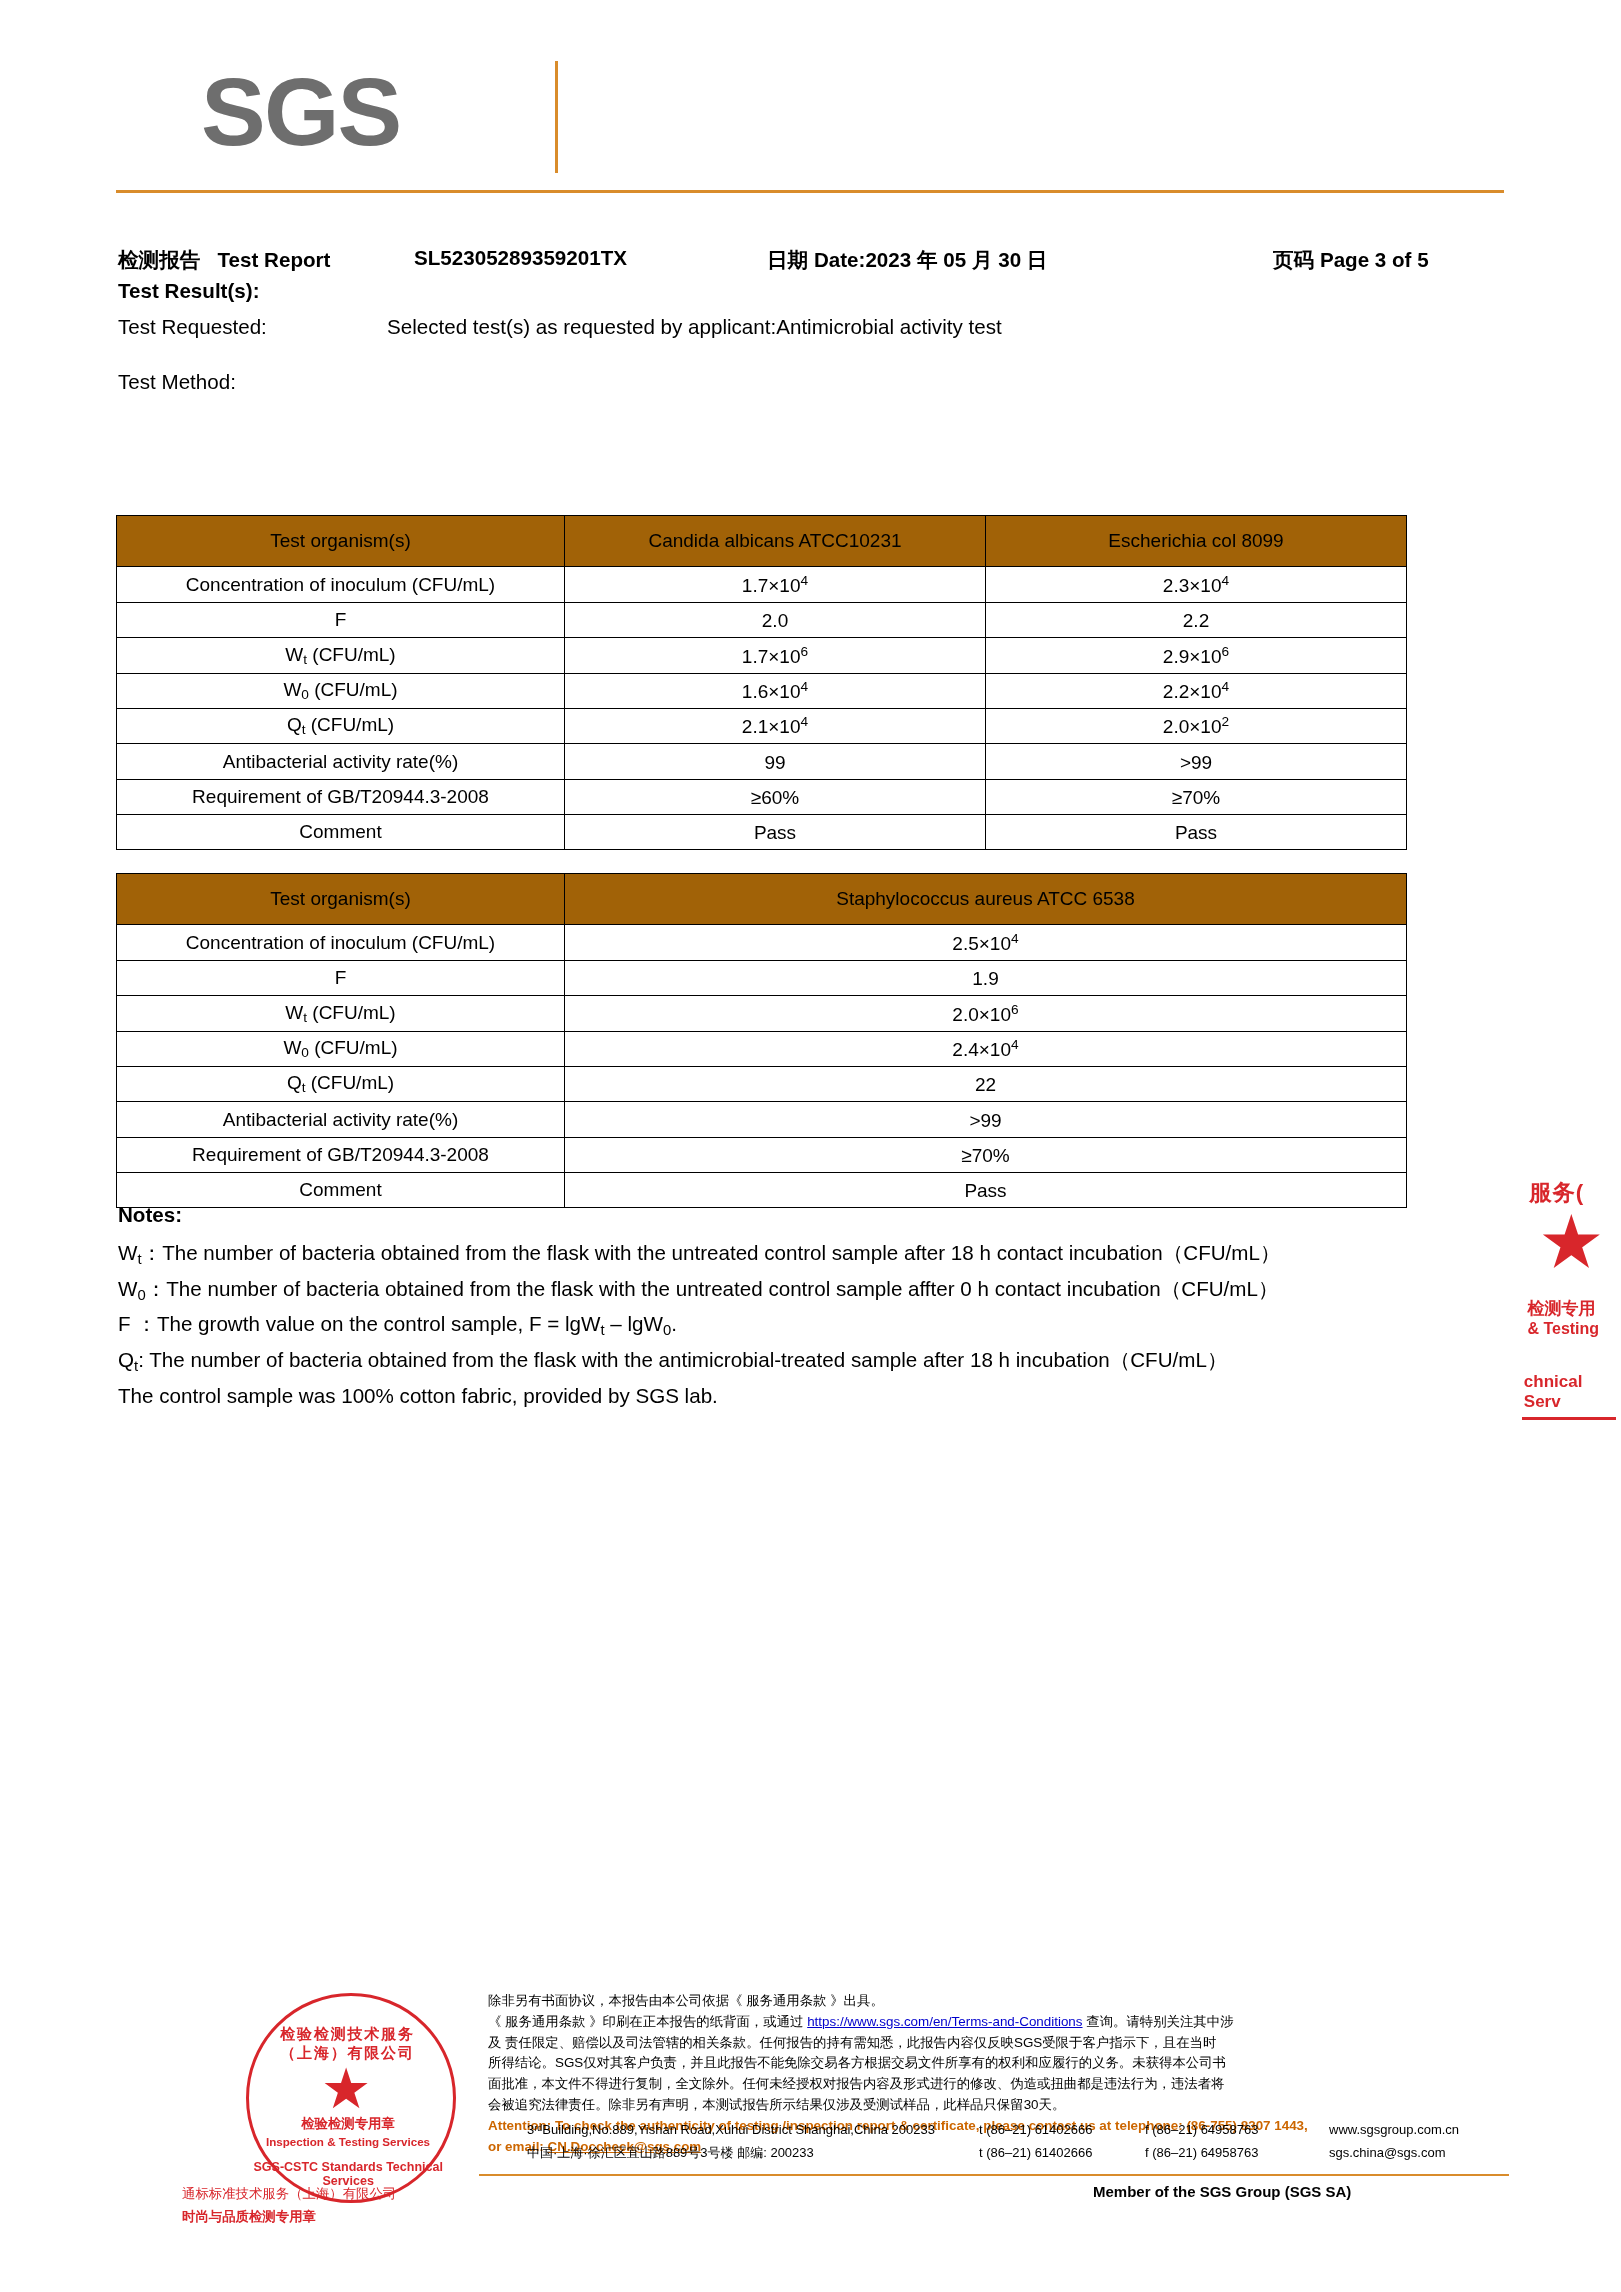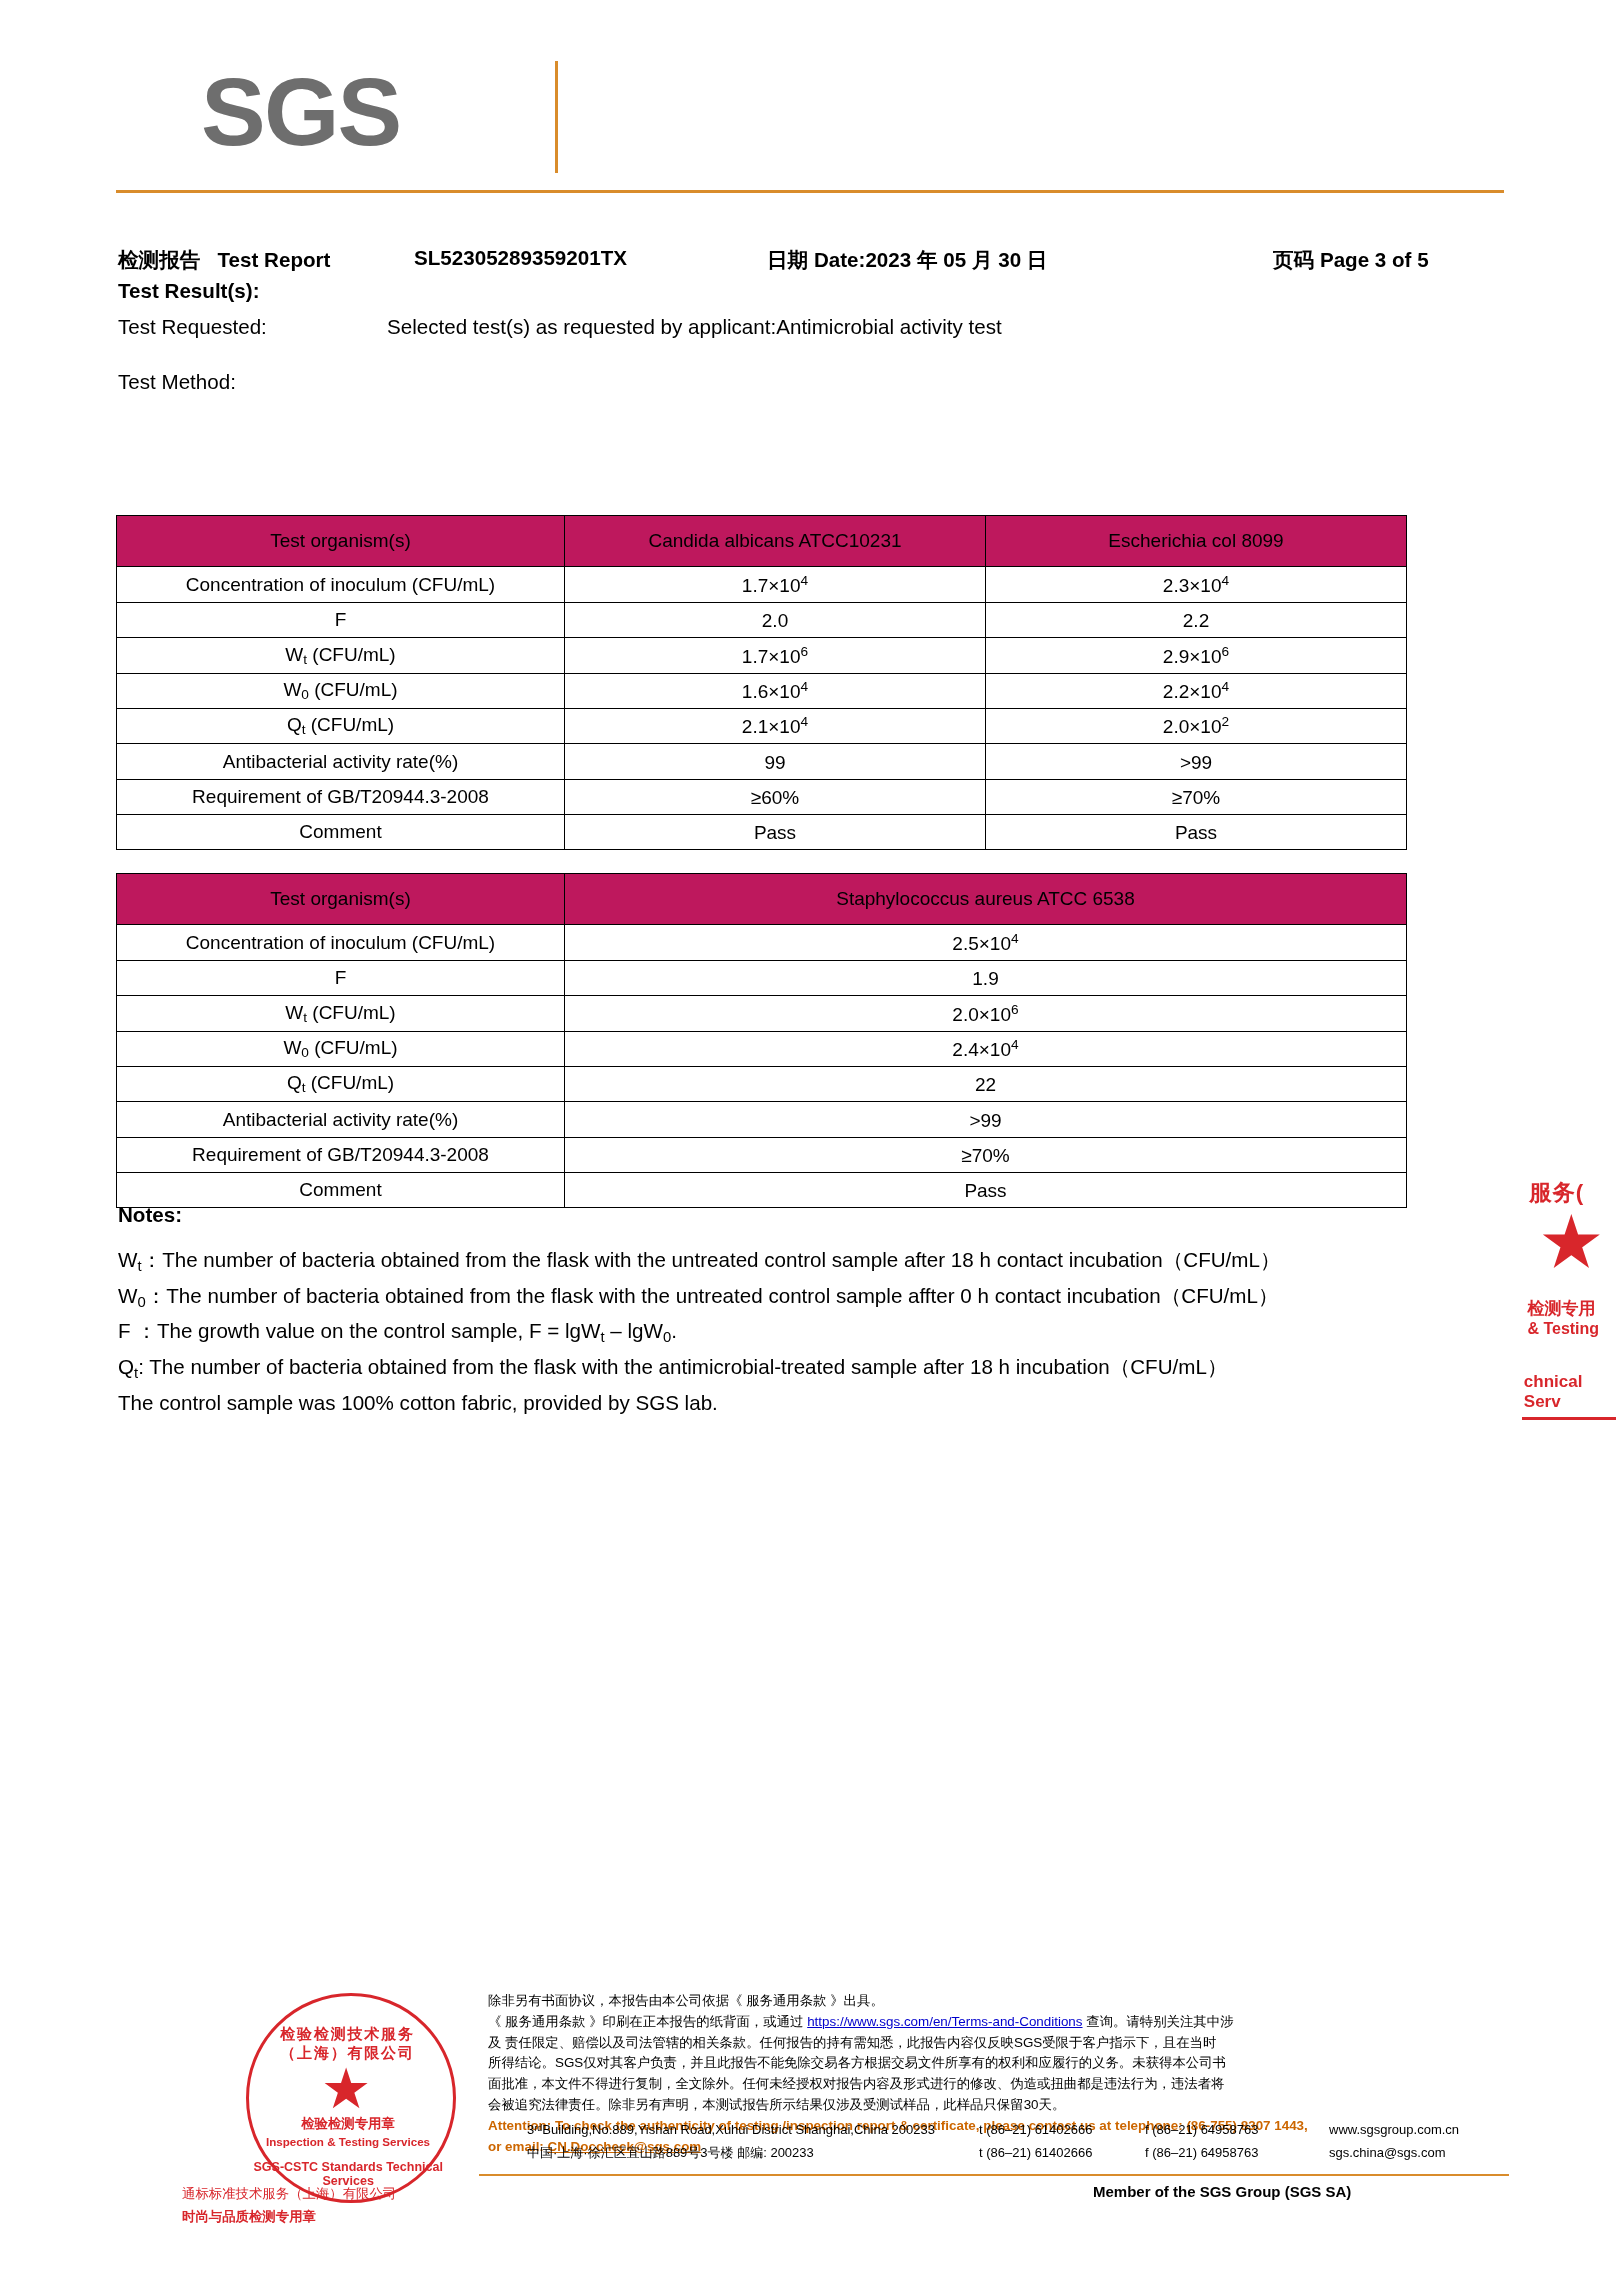--- a/index.html
+++ b/index.html
@@ -107,41 +107,41 @@
   }
   .tbl td {
     border: 1.3px solid #000;
     text-align: center;
     vertical-align: middle;
     padding: 2.7px 3.6px;
     height: 29px;
     line-height: 1.25;
   }
   .tbl .hdr td {
-    background: #be185d;
+    background: #a16207;
     height: 45px;
   }
   sub { font-size: 0.72em; vertical-align: -0.25em; }
   sup { font-size: 0.72em; vertical-align: 0.5em; }
 
   #table1 { left: 116px; top: 515px; width: 1290px; }
   #table2 { left: 116px; top: 873px; width: 1290px; }
 
   
   .notes {
     position: absolute;
     left: 118px;
     top: 1200px;
     width: 1272px;
     font-size: 20.6px;
     line-height: 1.45;
   }
   .notes .notes-title {
     font-weight: bold;
-    margin-bottom: 15px;
+    margin-bottom: 8px;
   }
   .notes p { margin: 0 0 3.6px 0; }
 
   
   .side-stamp {
     position: absolute;
     left: 1522px;
     top: 1173px;
     width: 99px;
     height: 340px;

